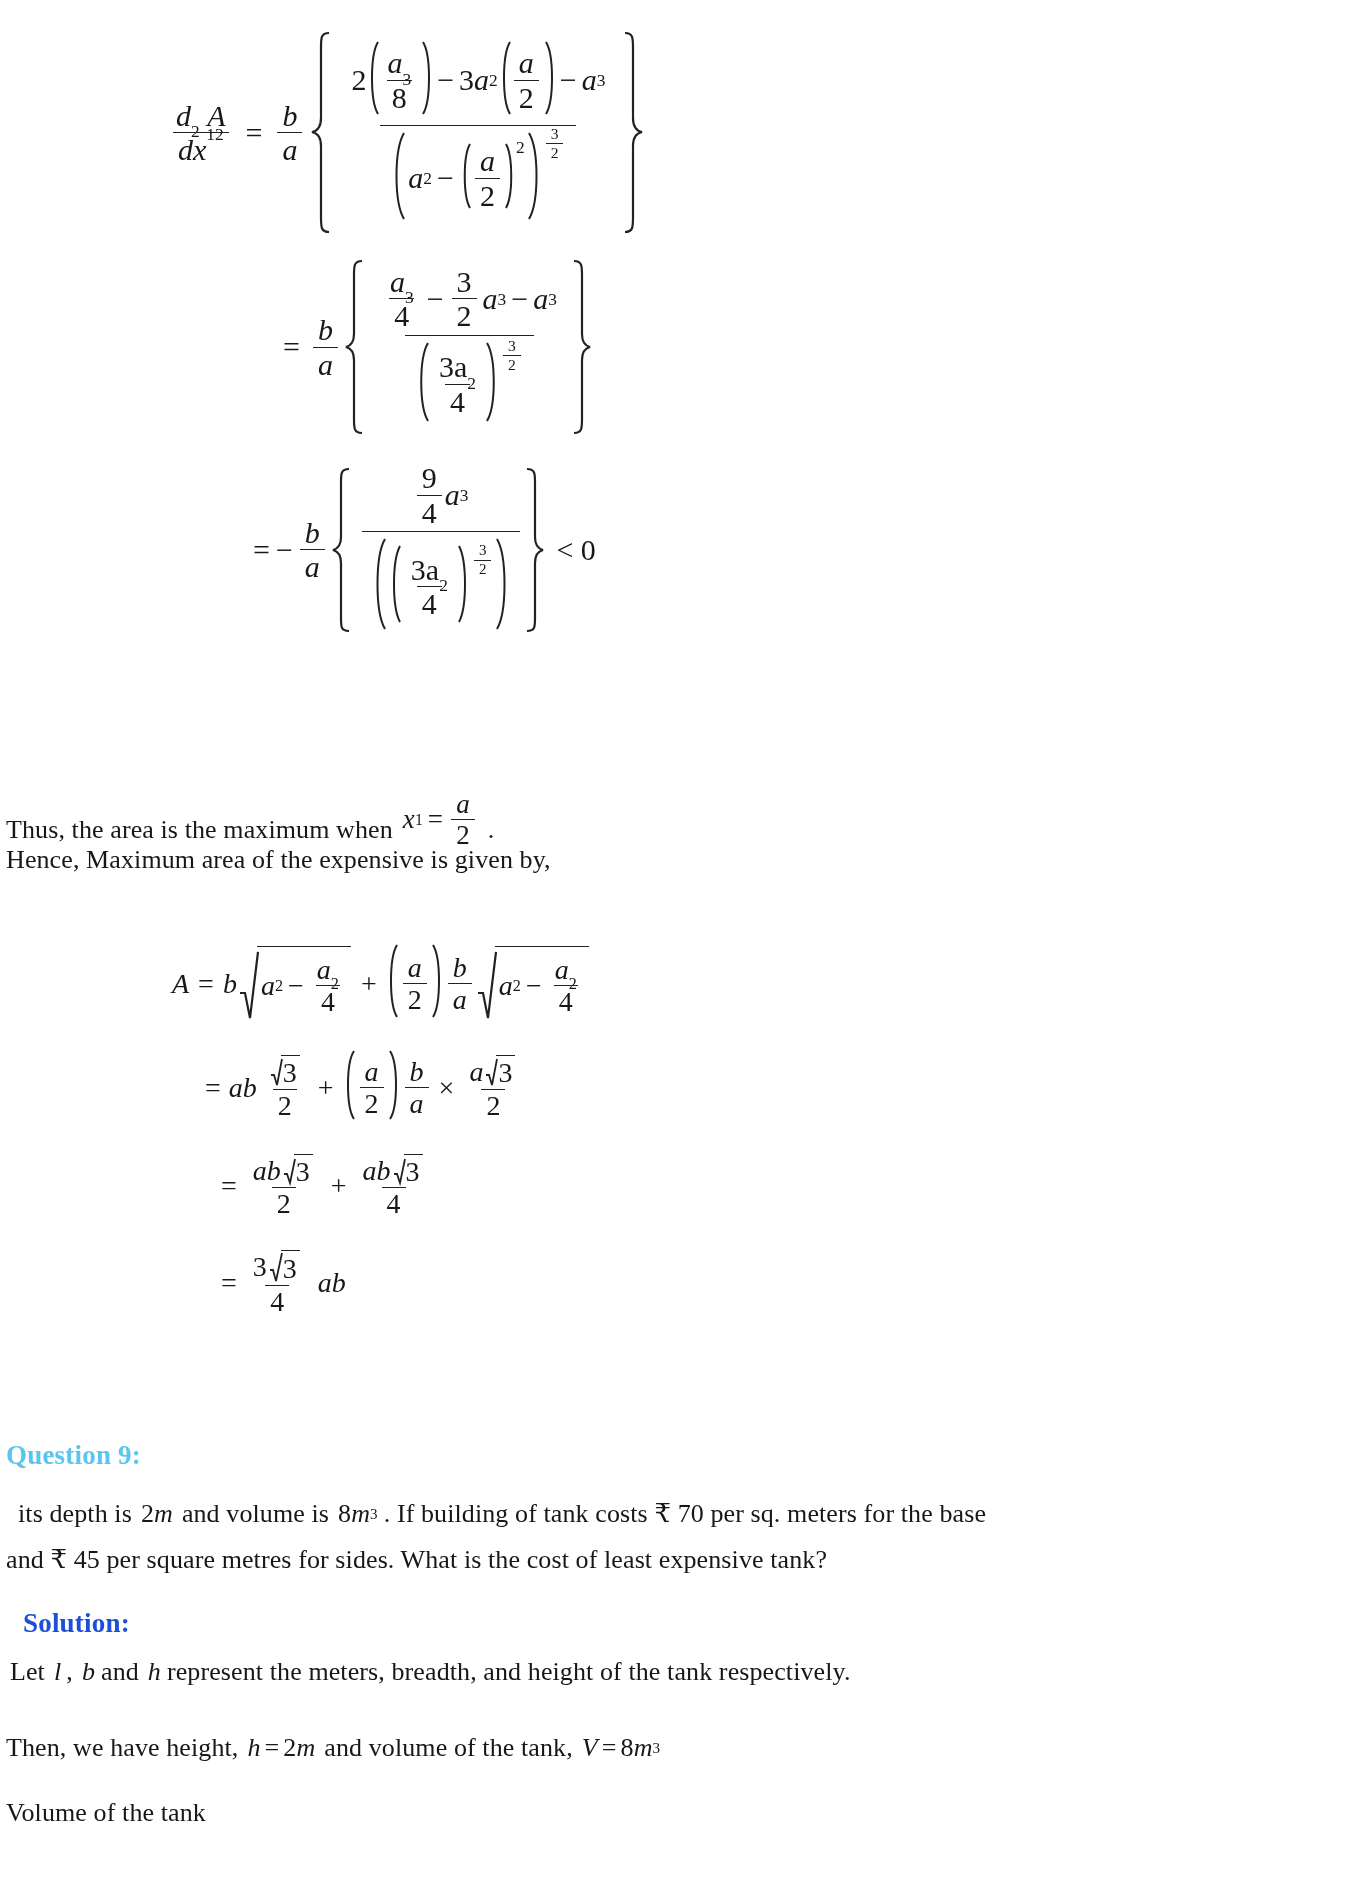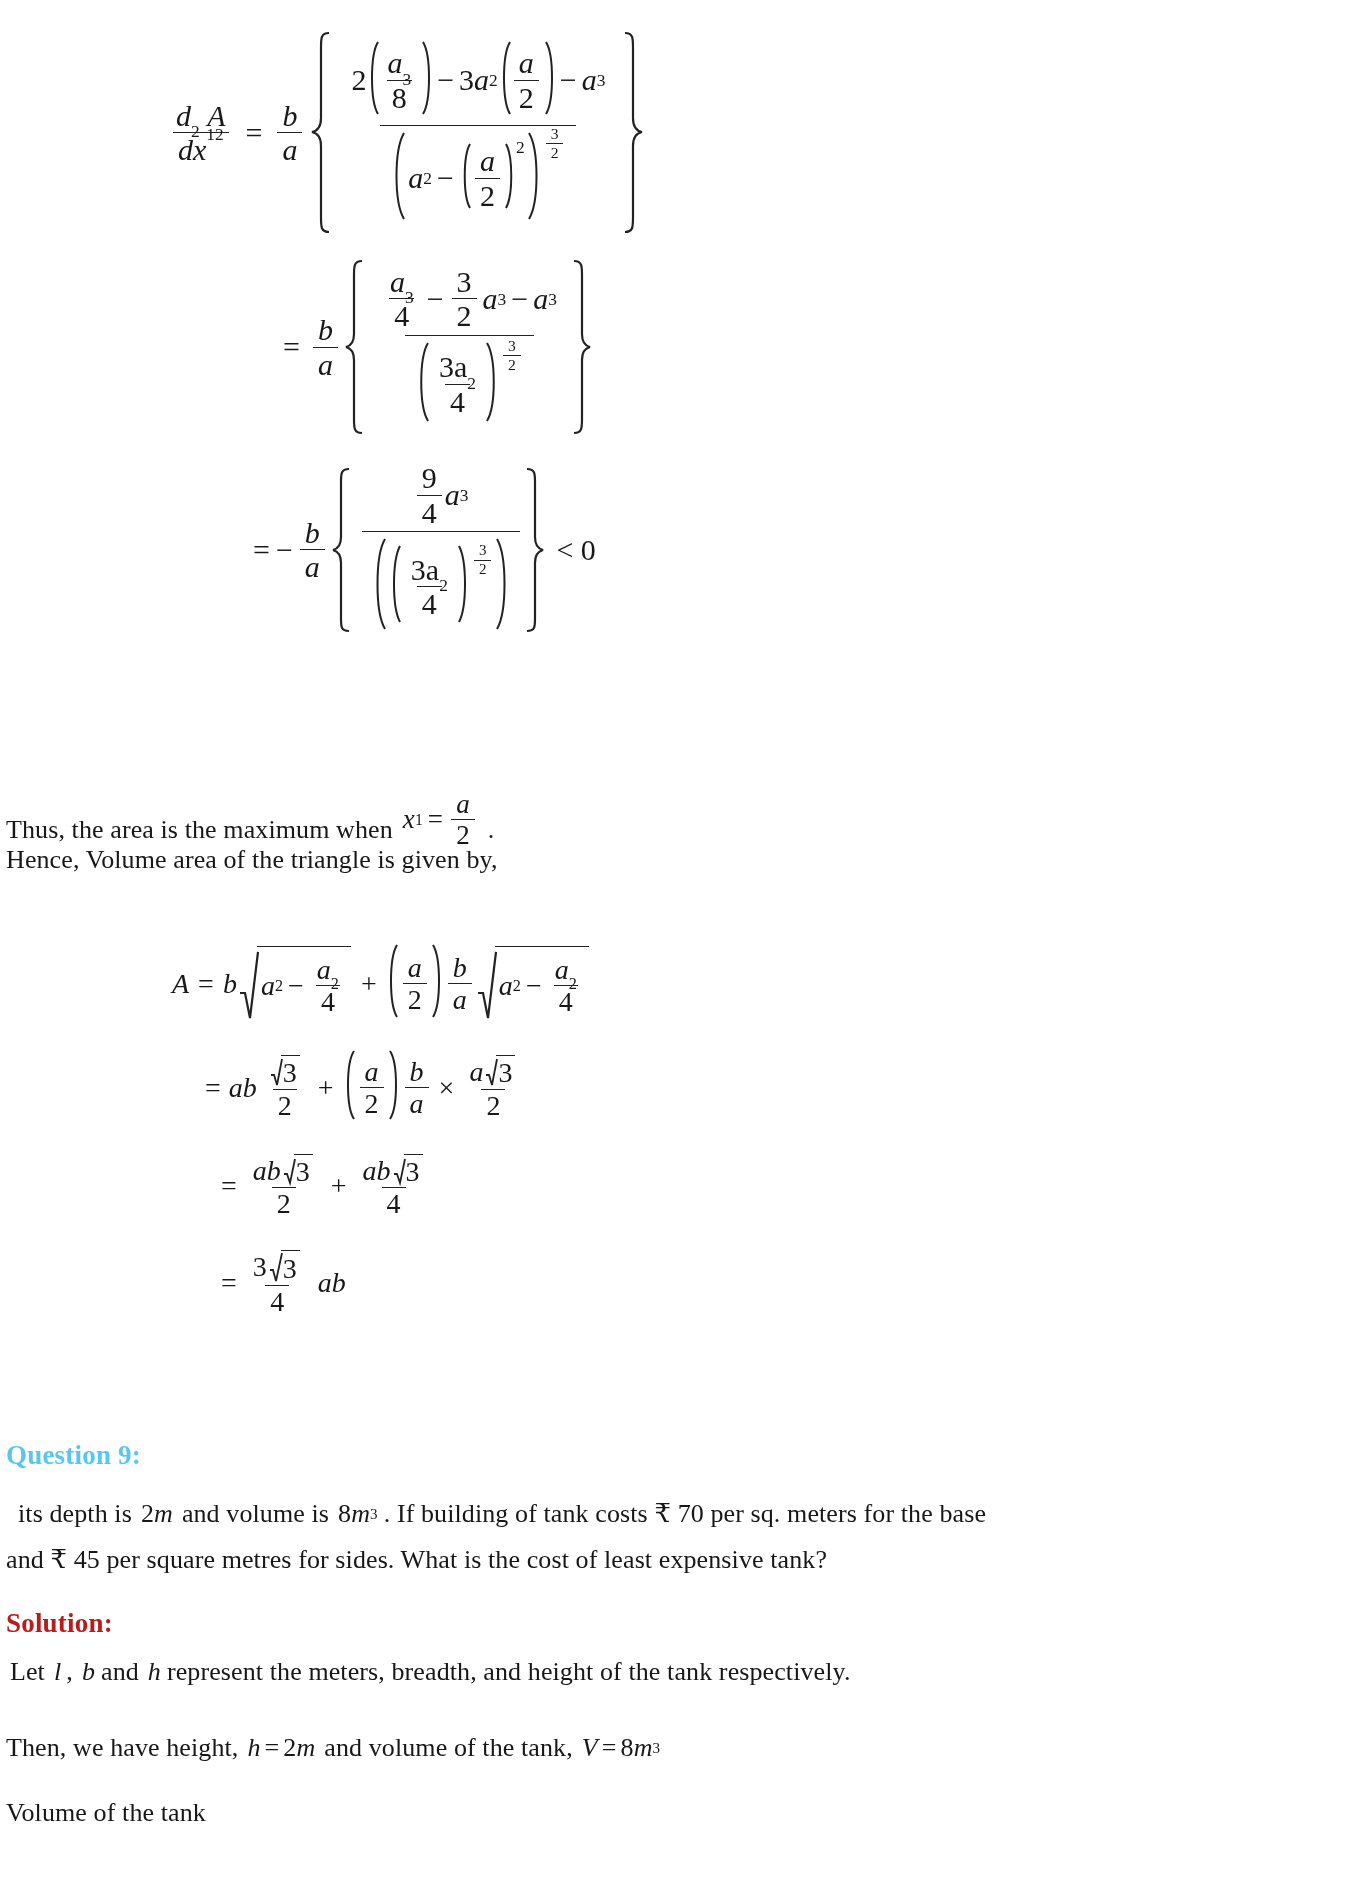--- a/index.html
+++ b/index.html
@@ -117,22 +117,23 @@
     font-family: "Liberation Serif", "DejaVu Serif", serif;
     font-weight: bold;
     font-size: 27px;
     color: #58c6ee;
     letter-spacing: 0.2px;
   }
   .heading-s {
     font-family: "Liberation Serif", "DejaVu Serif", serif;
     font-weight: bold;
     font-size: 27px;
-    color: #b91c1c;
+    color: #1d4ed8;
     letter-spacing: 0.2px;
+    margin-left: 17px;
   }
 
   .abs { position: absolute; }
 
   .eq-row { display: flex; align-items: center; }
 
   
   .brace-svg { display:block; }
 
   .blk-frac {
@@ -431,21 +432,21 @@
         <span class="frac">
           <span class="num">a</span>
           <span class="den up">2</span>
         </span>
       </span>
       <span>.</span>
     </span>
   </div>
 
   <div class="abs para" style="left:6px; top:842px; width:1340px;">
-    <span>Hence, Volume area of the triangle is given by,</span>
+    <span>Hence, Maximum area of the expensive is given by,</span>
   </div>
 
   <div class="abs" style="left:172px; top:942px; font-size:28px;">
     <div class="eq-row">
       <span class="math">A</span>
       <span class="math op" style="margin:0 9px;">=</span>
       <span class="math">b</span>
 
       <span class="math radical">
         <span class="rsign">

